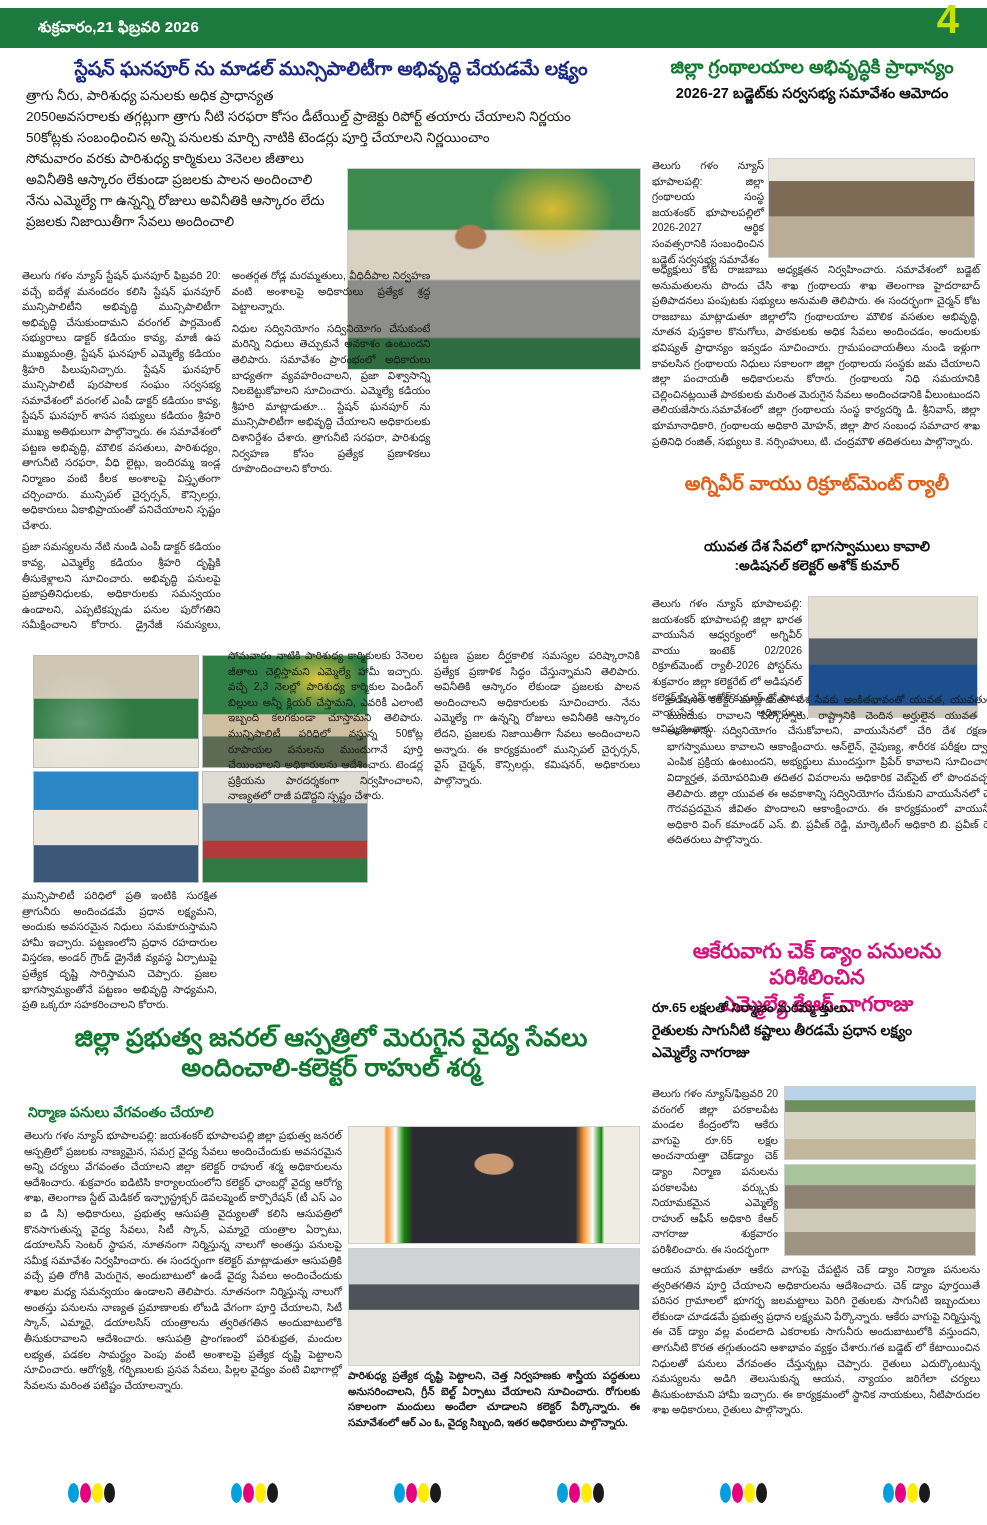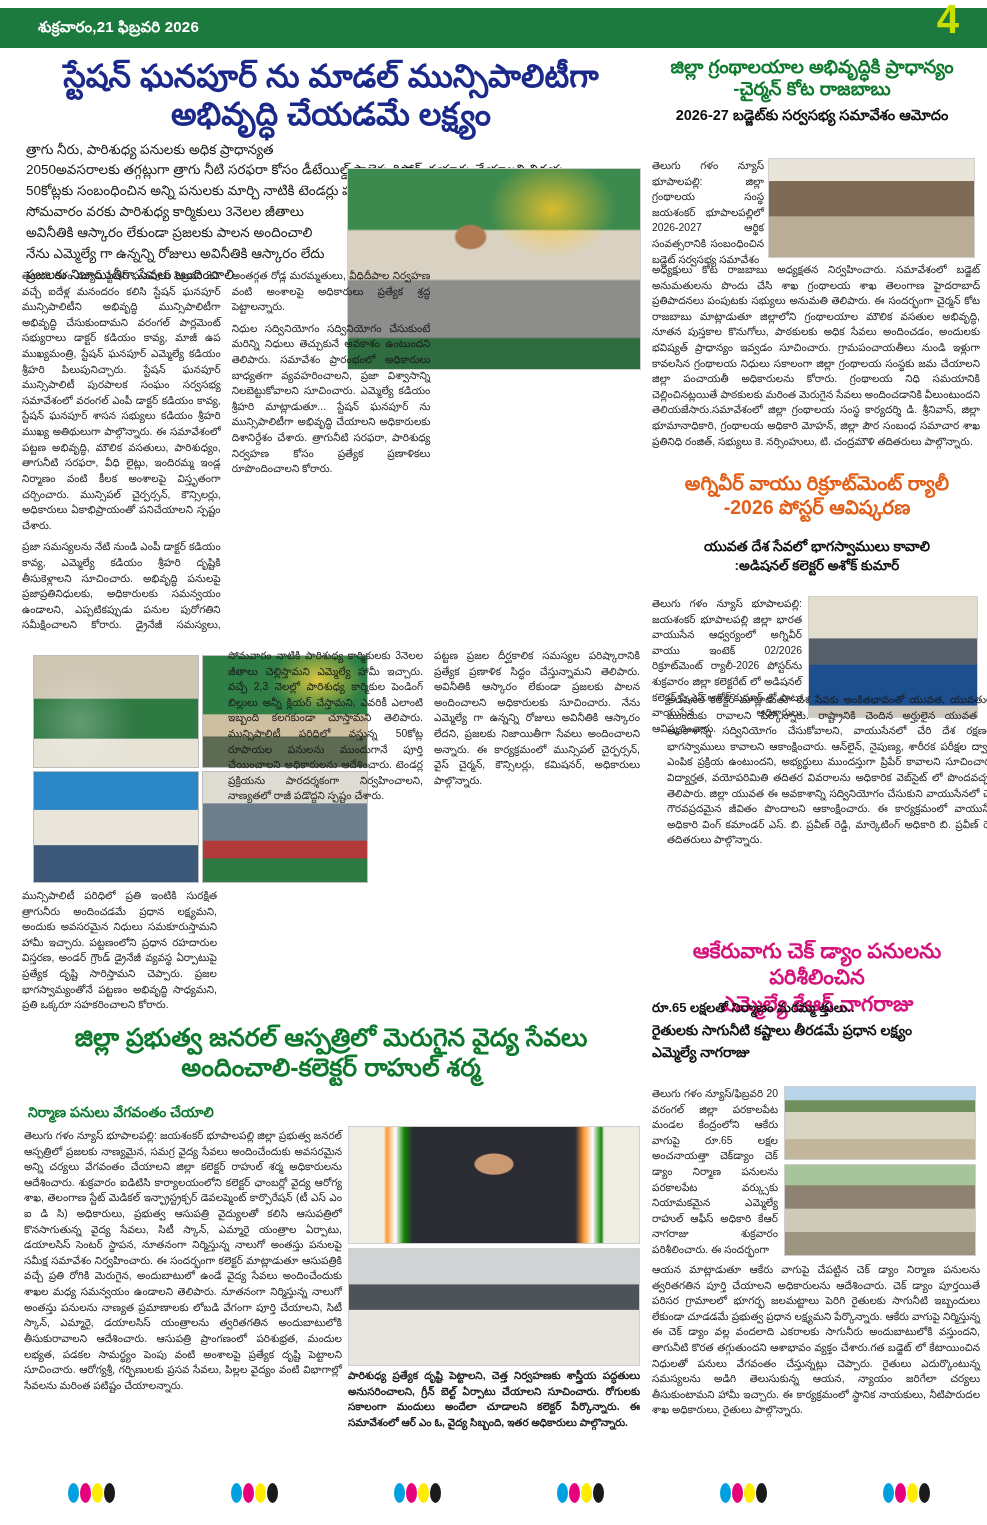--- a/index.html
+++ b/index.html
@@ -52,21 +52,21 @@
     text-align: justify;
     text-justify: inter-word;
     hyphens: none;
   }
 
   
   .region { position: absolute; }
 
   
   #left-story { left: 22px; top: 58px; width: 618px; }
-  #lead-headline { font-size: 32px; }
+  #lead-headline { font-size: 19px; }
   #lead-subs { margin-top: 6px; padding-left: 4px; }
   #lead-subs div { white-space: nowrap; }
 
   
   .photo {
     background: #d8d8d8;
     position: relative;
     overflow: hidden;
     border: 1px solid #cfcfcf;
   }
@@ -262,32 +262,30 @@
 <div id="hospital-kicker">నిర్మాణ పనులు వేగవంతం చేయాలి</div>
 
 <div class="body-text" id="hospital-col1">తెలుగు గళం న్యూస్ భూపాలపల్లి: జయశంకర్ భూపాలపల్లి జిల్లా ప్రభుత్వ జనరల్ ఆస్పత్రిలో ప్రజలకు నాణ్యమైన, సమగ్ర వైద్య సేవలు అందించేందుకు అవసరమైన అన్ని చర్యలు వేగవంతం చేయాలని జిల్లా కలెక్టర్ రాహుల్ శర్మ అధికారులను ఆదేశించారు. శుక్రవారం ఐడిటిసి కార్యాలయంలోని కలెక్టర్ ఛాంబర్లో వైద్య ఆరోగ్య శాఖ, తెలంగాణ స్టేట్ మెడికల్ ఇన్ఫ్రాస్ట్రక్చర్ డెవలప్మెంట్ కార్పొరేషన్ (టీ ఎస్ ఎం ఐ డి సి) అధికారులు, ప్రభుత్వ ఆసుపత్రి వైద్యులతో కలిసి ఆసుపత్రిలో కొనసాగుతున్న వైద్య సేవలు, సిటీ స్కాన్, ఎమ్మారై యంత్రాల ఏర్పాటు, డయాలసిస్ సెంటర్ స్థాపన, నూతనంగా నిర్మిస్తున్న నాలుగో అంతస్తు పనులపై సమీక్ష సమావేశం నిర్వహించారు. ఈ సందర్భంగా కలెక్టర్ మాట్లాడుతూ ఆసుపత్రికి వచ్చే ప్రతి రోగికి మెరుగైన, అందుబాటులో ఉండే వైద్య సేవలు అందించేందుకు శాఖల మధ్య సమన్వయం ఉండాలని తెలిపారు. నూతనంగా నిర్మిస్తున్న నాలుగో అంతస్తు పనులను నాణ్యత ప్రమాణాలకు లోబడి వేగంగా పూర్తి చేయాలని, సిటీ స్కాన్, ఎమ్మారై, డయాలసిస్ యంత్రాలను త్వరితగతిన అందుబాటులోకి తీసుకురావాలని ఆదేశించారు. ఆసుపత్రి ప్రాంగణంలో పరిశుభ్రత, మందుల లభ్యత, పడకల సామర్థ్యం పెంపు వంటి అంశాలపై ప్రత్యేక దృష్టి పెట్టాలని సూచించారు. ఆరోగ్యశ్రీ, గర్భిణులకు ప్రసవ సేవలు, పిల్లల వైద్యం వంటి విభాగాల్లో సేవలను మరింత పటిష్టం చేయాలన్నారు.</div>
 <div class="photo ph-collector" id="hospital-photo-top"></div>
 <div class="photo ph-seated" id="hospital-photo-bottom"></div>
 <div class="body-text" id="hospital-col2">పారిశుధ్య ప్రత్యేక దృష్టి పెట్టాలని, చెత్త నిర్వహణకు శాస్త్రీయ పద్ధతులు అనుసరించాలని, గ్రీన్ బెల్ట్ ఏర్పాటు చేయాలని సూచించారు. రోగులకు సకాలంగా మందులు అందేలా చూడాలని కలెక్టర్ పేర్కొన్నారు. ఈ సమావేశంలో ఆర్ ఎం ఓ, వైద్య సిబ్బంది, ఇతర అధికారులు పాల్గొన్నారు.</div>
 
 <div class="region" id="right-rail">
   <div class="hl-green" id="lib-headline" style="color: rgb(15, 122, 46);">
     <div>జిల్లా గ్రంథాలయాల అభివృద్ధికి ప్రాధాన్యం</div>
-    <div>-చైర్మన్ కోట రాజబాబు</div>
   </div>
   <div class="sub-dark" id="lib-sub">2026-27 బడ్జెట్‌కు సర్వసభ్య సమావేశం ఆమోదం</div>
 </div>
 
 <div class="photo ph-boardroom" id="lib-photo"></div>
 <div class="body-text" id="lib-text-a">తెలుగు గళం న్యూస్ భూపాలపల్లి: జిల్లా గ్రంథాలయ సంస్థ జయశంకర్ భూపాలపల్లిలో 2026-2027 ఆర్థిక సంవత్సరానికి సంబంధించిన బడ్జెట్ సర్వసభ్య సమావేశం</div>
 <div class="body-text" id="lib-text-b">అధ్యక్షులు కోట రాజబాబు అధ్యక్షతన నిర్వహించారు. సమావేశంలో బడ్జెట్ అనుమతులను పొందు చేసి శాఖ గ్రంథాలయ శాఖ తెలంగాణ హైదరాబాద్ ప్రతిపాదనలు పంపుటకు సభ్యులు అనుమతి తెలిపారు. ఈ సందర్భంగా చైర్మన్ కోట రాజబాబు మాట్లాడుతూ జిల్లాలోని గ్రంథాలయాల మౌలిక వసతుల అభివృద్ధి, నూతన పుస్తకాల కొనుగోలు, పాఠకులకు అధిక సేవలు అందించడం, అందులకు భవిష్యత్ ప్రాధాన్యం ఇవ్వడం సూచించారు. గ్రామపంచాయతీలు నుండి ఇళ్లుగా కావలసిన గ్రంథాలయ నిధులు సకాలంగా జిల్లా గ్రంథాలయ సంస్థకు జమ చేయాలని జిల్లా పంచాయతీ అధికారులను కోరారు. గ్రంథాలయ నిధి సమయానికి చెల్లించినట్లయితే పాఠకులకు మరింత మెరుగైన సేవలు అందించడానికి వీలుంటుందని తెలియజేసారు.సమావేశంలో జిల్లా గ్రంథాలయ సంస్థ కార్యదర్శి డి. శ్రీనివాస్, జిల్లా భూమానాధికారి, గ్రంథాలయ అధికారి మోహన్, జిల్లా పౌర సంబంధ సమాచార శాఖ ప్రతినిధి రంజిత్, సభ్యులు కె. నర్సింహులు, టి. చంద్రమౌళి తదితరులు పాల్గొన్నారు.</div>
 
 <div class="hl-orange" id="agni-headline" style="color: rgb(226, 96, 26);">
   <div>అగ్నివీర్ వాయు రిక్రూట్‌మెంట్ ర్యాలీ</div>
-  <div>-2026 పోస్టర్ ఆవిష్కరణ</div>
 </div>
 <div class="sub-dark" id="agni-sub1">యువత దేశ సేవలో భాగస్వాములు కావాలి</div>
 <div class="sub-dark" id="agni-sub2">:అడిషనల్ కలెక్టర్ అశోక్ కుమార్</div>
 <div class="photo ph-poster" id="agni-photo"></div>
 <div class="body-text" id="agni-text-a">తెలుగు గళం న్యూస్ భూపాలపల్లి: జయశంకర్ భూపాలపల్లి జిల్లా భారత వాయుసేన ఆధ్వర్యంలో అగ్నివీర్ వాయు ఇంటెక్ 02/2026 రిక్రూట్‌మెంట్ ర్యాలీ-2026 పోస్టర్‌ను శుక్రవారం జిల్లా కలెక్టరేట్ లో అడిషనల్ కలెక్టర్ పి.ఎస్.అశోక్ కుమార్ తో పాటు వాయుసేన అధికారులు ఆవిష్కరించారు.</div>
 <div class="body-text" id="agni-text-b">అడిషనల్ కలెక్టర్ మాట్లాడుతూ దేశ సేవకు అంకితభావంతో యువత, యువతులు ముందుకు రావాలని పేర్కొన్నారు. రాష్ట్రానికి చెందిన అర్హులైన యువత ఈ అవకాశాన్ని సద్వినియోగం చేసుకోవాలని, వాయుసేనలో చేరి దేశ రక్షణలో భాగస్వాములు కావాలని ఆకాంక్షించారు. ఆన్‌లైన్, నైపుణ్య, శారీరక పరీక్షల ద్వారా ఎంపిక ప్రక్రియ ఉంటుందని, అభ్యర్థులు ముందస్తుగా ప్రిపేర్ కావాలని సూచించారు. విద్యార్హత, వయోపరిమితి తదితర వివరాలను అధికారిక వెబ్‌సైట్ లో పొందవచ్చని తెలిపారు. జిల్లా యువత ఈ అవకాశాన్ని సద్వినియోగం చేసుకుని వాయుసేనలో చేరి గౌరవప్రదమైన జీవితం పొందాలని ఆకాంక్షించారు. ఈ కార్యక్రమంలో వాయుసేన అధికారి వింగ్ కమాండర్ ఎస్. బి. ప్రవీణ్ రెడ్డి, మార్కెటింగ్ అధికారి బి. ప్రవీణ్ రెడ్డి తదితరులు పాల్గొన్నారు.</div>
 
 <div class="hl-pink" id="dam-headline" style="color: rgb(214, 20, 125);">
   <div>ఆకేరువాగు చెక్ డ్యాం పనులను పరిశీలించిన</div>
   <div>ఎమ్మెల్యే కేఆర్ నాగరాజు</div>

